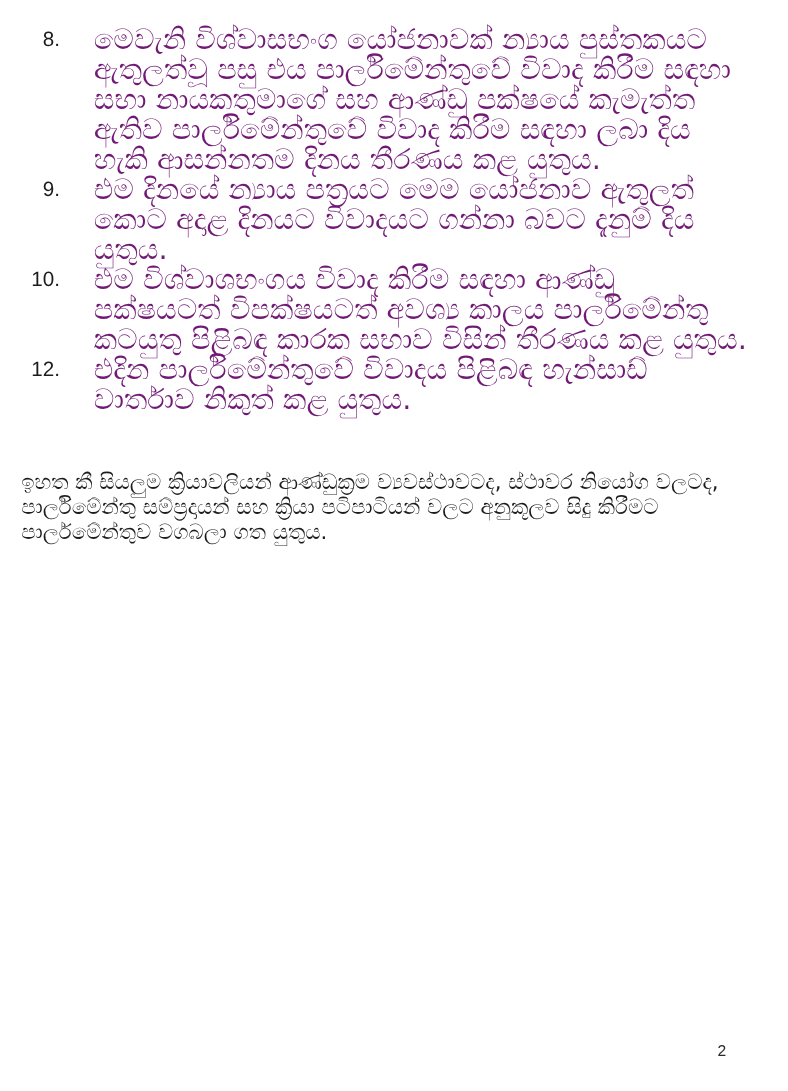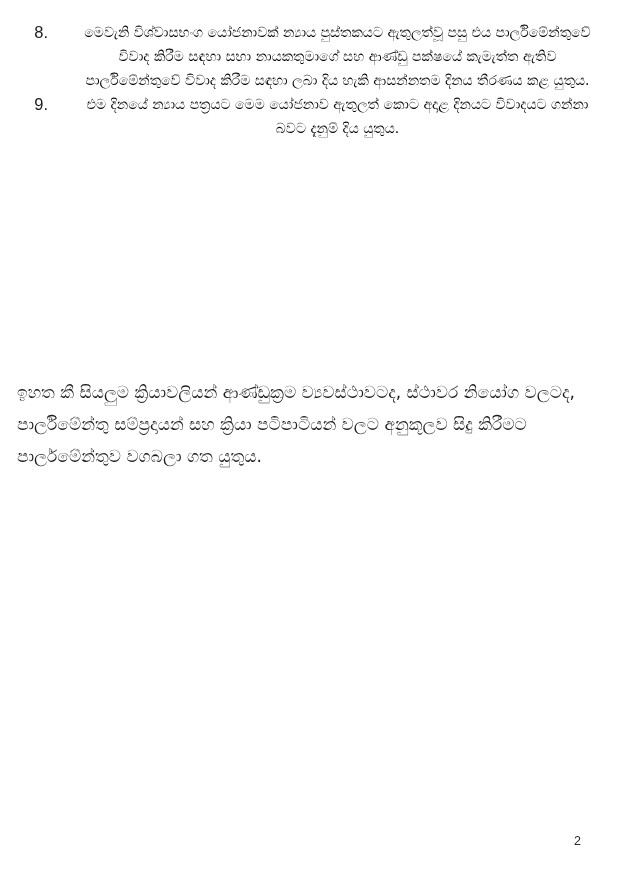--- a/index.html
+++ b/index.html
@@ -32,33 +32,33 @@
     width: 31px;
     text-align: right;
     font-family: "Liberation Sans", sans-serif;
     font-size: 16.5px;
     line-height: 24px;
     color: #1c1c1e;
   }
   .item-text {
     margin-left: 27px;
     flex: 1;
-    font-size: 14px;
+    font-size: 23px;
     line-height: 24px;
-    text-align: center;
-    color: #000000;
+    text-align: left;
+    color: #701a75;
   }
   .closing {
     position: absolute;
     top: 376px;
     left: 17px;
     width: 581px;
     margin: 0;
     font-size: 17px;
-    line-height: 32px;
+    line-height: 20px;
     color: #1c1c1e;
   }
   .page-number {
     position: absolute;
     top: 834px;
     left: 574px;
     font-family: "Liberation Sans", sans-serif;
     font-size: 12.5px;
     color: #2a2a2a;
   }
@@ -73,22 +73,30 @@
     <div class="list-item">
       <span class="item-num">8.</span>
       <span class="item-text">මෙවැනි විශ්වාසභංග යෝජනාවක් න්‍යාය පුස්තකයට ඇතුලත්වූ පසු එය පාර්ලිමේන්තුවේ විවාද කිරීම සඳහා සභා නායකතුමාගේ සහ ආණ්ඩු පක්ෂයේ කැමැත්ත ඇතිව පාර්ලිමේන්තුවේ විවාද කිරීම සඳහා ලබා දිය හැකි ආසන්නතම දිනය තීරණය කළ යුතුය.</span>
     </div>
 
     <div class="list-item">
       <span class="item-num">9.</span>
       <span class="item-text">එම දිනයේ න්‍යාය පත්‍රයට මෙම යෝජනාව ඇතුලත් කොට අදාළ දිනයට විවාදයට ගන්නා බවට දැනුම් දිය යුතුය.</span>
     </div>
 
+    <div class="list-item">
+      <span class="item-num">10.</span>
+      <span class="item-text">එම විශ්වාශභංගය විවාද කිරීම සඳහා ආණ්ඩු පක්ෂයටත් විපක්ෂයටත් අවශ්‍ය කාලය පාර්ලිමේන්තු කටයුතු පිළිබඳ කාරක සභාව විසින් තීරණය කළ යුතුය.</span>
+    </div>
 
 
+    <div class="list-item">
+      <span class="item-num">12.</span>
+      <span class="item-text">එදින පාර්ලිමේන්තුවේ විවාදය පිළිබඳ හැන්සාඩ් වාර්තාව නිකුත් කළ යුතුය.</span>
+    </div>
 
   </div>
 
   <p class="closing">ඉහත කී සියලුම ක්‍රියාවලියන් ආණ්ඩුක්‍රම ව්‍යවස්ථාවටද, ස්ථාවර නියෝග වලටද, පාර්ලිමේන්තු සම්ප්‍රදායන් සහ ක්‍රියා පටිපාටියන් වලට අනුකූලව සිදු කිරීමට පාර්ලමේන්තුව වගබලා ගත යුතුය.</p>
 
   <div class="page-number">2</div>
 
 </div>
 
 </body></html>

